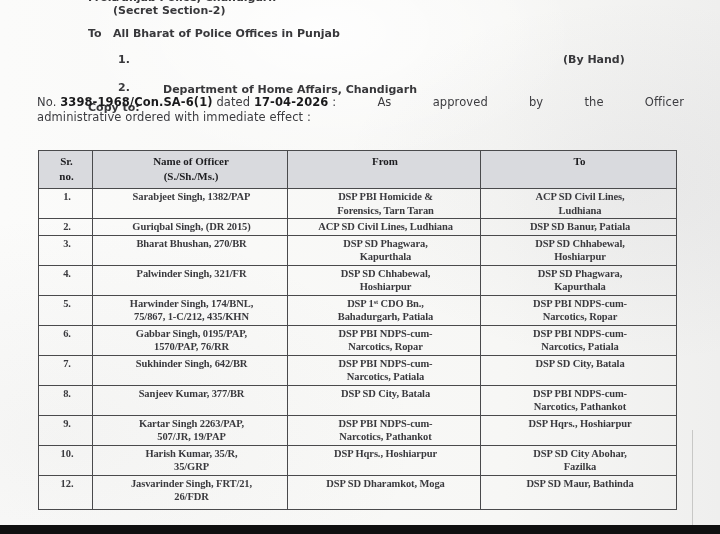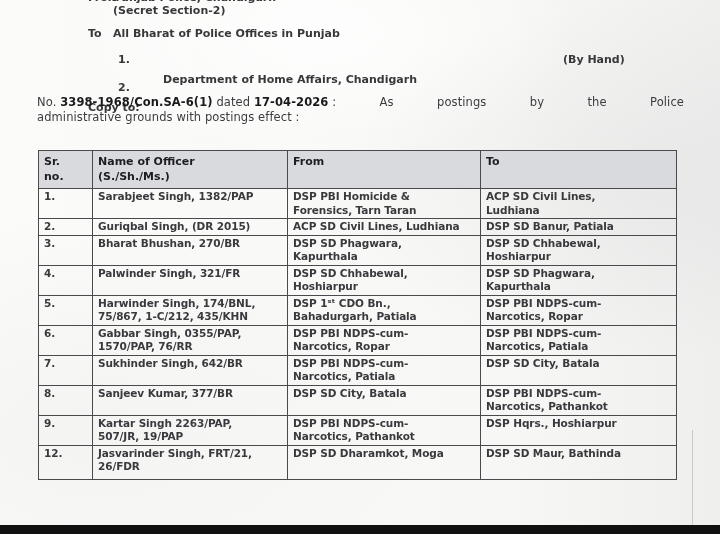--- a/index.html
+++ b/index.html
@@ -19,22 +19,22 @@
   
   .lh { font-size:11px; font-weight:700; line-height:15px; color:#38383b; white-space:nowrap; }
   
   .ref { left:37px; top:95px; width:647px; font-size:11.5px; line-height:15.4px;
          color:#3c3c40; font-weight:400; letter-spacing:.1px; }
   .jl  { text-align:justify; text-align-last:justify; }
   .nb  { display:inline-block; }
   .bld { font-weight:700; color:var(--ink_bold,#1a1a1c); }
   
   table { border-collapse:collapse; table-layout:fixed; width:638px; }
-  th,td { border:1px solid var(--table_border,#4a4a4c); vertical-align:top; text-align:left;
-          white-space:pre-line; overflow:hidden; }
+  th,td { border:1px solid var(--table_border,#4a4a4c); vertical-align:top; text-align:center;
+          white-space:pre-line; overflow:hidden;font-family:Liberation Serif, serif; }
   th { background:var(--header_bg,#d9dade); font-size:11px; line-height:15px; font-weight:700;
        color:#1d1d20; padding:3px 3px 4px 5px; }
   td { font-size:10.5px; line-height:13.5px; font-weight:700; color:#3a3a3e;
        letter-spacing:-.1px; padding:1px 2px 1px 5px; }
   tbody tr:last-child td { height:34px; }
   .bar  { left:0; top:525px; width:720px; height:9px; background:var(--scan_bar,#101010); }
   .edge { left:692px; top:430px; width:1px; height:95px; background:#c8c8c6; }
 </style>
 </head>
 <body>
@@ -47,29 +47,29 @@
       <span class="abs" style="left:25px;">Punjab Police, Chandigarh</span>
     </div>
     <div class="abs lh" style="left:113px; top:3px;">(Secret Section-2)</div>
 
     <div class="abs lh" style="left:88px; top:26px;">To</div>
     <div class="abs lh" style="left:113px; top:26px;">All Bharat of Police Offices in Punjab</div>
 
     <div class="abs lh" style="left:88px; top:52px;margin-top:48px;">Copy to:</div>
     <div class="abs lh" style="left:118px; top:52px;">1.</div>
     <div class="abs lh" style="left:563px; top:52px;">(By Hand)</div>
-    <div class="abs lh" style="left:163px; top:72px;">Department of Home Affairs, Chandigarh</div>
+    <div class="abs lh" style="left:163px; top:82px;">Department of Home Affairs, Chandigarh</div>
     <div class="abs lh" style="left:118px; top:80px;">2.</div>
 
     <div class="abs ref">
       <div class="jl">
         <span class="nb"><span>No.</span>&nbsp;<span class="bld">3398-1968/Con.SA-6(1)</span>&nbsp;<span>dated</span>&nbsp;<span class="bld">17-04-2026</span>&nbsp;<span>:</span></span>
-        <span>As postings by the Police</span>
+        <span>As approved by the Officer</span>
       </div>
-      <div>administrative grounds with postings effect :</div>
+      <div>administrative ordered with immediate effect :</div>
     </div>
 
     <table class="abs" style="left:38px; top:150px;">
       <colgroup>
         <col style="width:54px">
           <col style="width:195px">
           <col style="width:193px">
           <col style="width:196px">
       </colgroup>
       <thead>
@@ -117,21 +117,21 @@
             <td>5.</td>
             <td>Harwinder Singh, 174/BNL,
 75/867, 1-C/212, 435/KHN</td>
             <td>DSP 1ˢᵗ CDO Bn.,
 Bahadurgarh, Patiala</td>
             <td>DSP PBI NDPS-cum-
 Narcotics, Ropar</td>
           </tr>
           <tr>
             <td>6.</td>
-            <td>Gabbar Singh, 0355/PAP,
+            <td>Gabbar Singh, 0195/PAP,
 1570/PAP, 76/RR</td>
             <td>DSP PBI NDPS-cum-
 Narcotics, Ropar</td>
             <td>DSP PBI NDPS-cum-
 Narcotics, Patiala</td>
           </tr>
           <tr>
             <td>7.</td>
             <td>Sukhinder Singh, 642/BR</td>
             <td>DSP PBI NDPS-cum-
@@ -147,20 +147,28 @@
           </tr>
           <tr>
             <td>9.</td>
             <td>Kartar Singh 2263/PAP,
 507/JR, 19/PAP</td>
             <td>DSP PBI NDPS-cum-
 Narcotics, Pathankot</td>
             <td>DSP Hqrs., Hoshiarpur</td>
           </tr>
           <tr>
+            <td>10.</td>
+            <td>Harish Kumar, 35/R,
+35/GRP</td>
+            <td>DSP Hqrs., Hoshiarpur</td>
+            <td>DSP SD City Abohar,
+Fazilka</td>
+          </tr>
+          <tr>
             <td>12.</td>
             <td>Jasvarinder Singh, FRT/21,
 26/FDR</td>
             <td>DSP SD Dharamkot, Moga</td>
             <td>DSP SD Maur, Bathinda</td>
           </tr>
         </tbody>
     </table>
 
     <div class="abs edge"></div>

